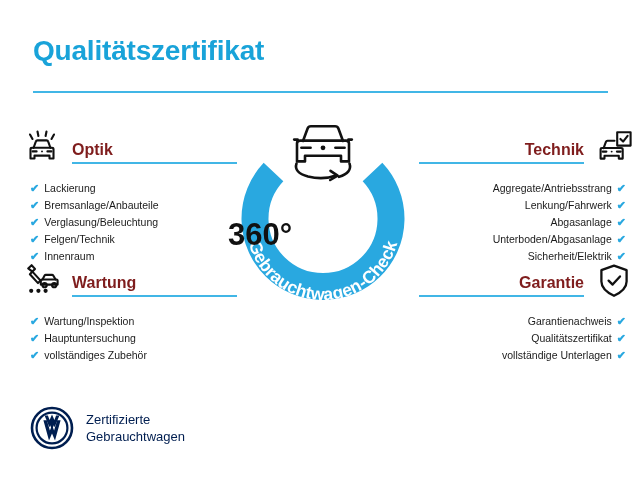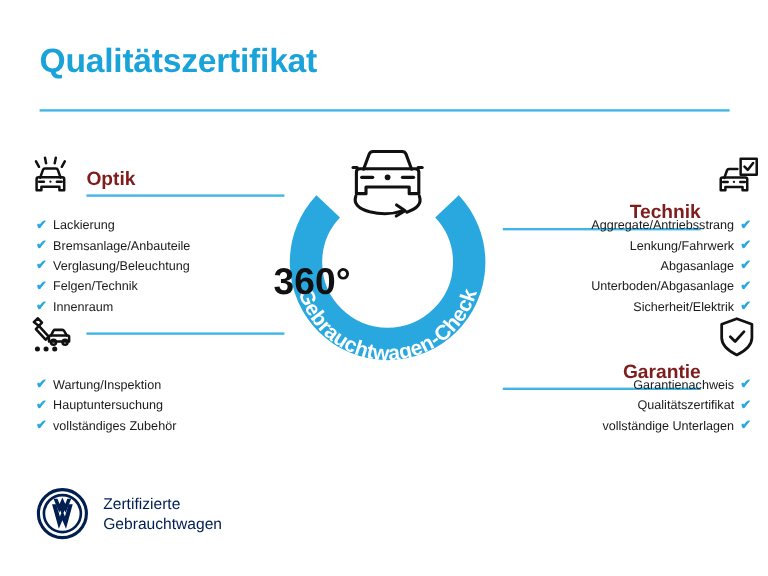--- a/index.html
+++ b/index.html
@@ -77,21 +77,21 @@
     padding-top: 13px;
     min-width: 0;
   }
   .sec-title {
     font-size: 16px;
     font-weight: 700;
     color: #7f1d1d;
     line-height: 18px;
     white-space: nowrap;
   }
-  .section.right .sec-title { text-align: right; margin-top: 28px; }
+  .section.right .sec-title { text-align: right; }
   .sec-rule {
     margin-top: 3px;
     height: 2px;
     background: #41b6e6;
     width: 100%;
   }
 
   .sec-list {
     list-style: none;
     margin: 8px 0 0 0;
@@ -238,20 +238,21 @@
 
           <path d="M6.2 7.4 L9.6 4.2 L13.0 7.9 L10.4 10.6 Z"></path>
           <path d="M10.4 10.6 L18.6 19.6 L16.0 22.1 L7.9 13.2 Z"></path>
 
           <circle cx="9.2" cy="29.8" r="2.1" fill="#111" stroke="none"></circle>
           <circle cx="16.4" cy="29.8" r="2.1" fill="#111" stroke="none"></circle>
           <circle cx="23.6" cy="29.8" r="2.1" fill="#111" stroke="none"></circle>
         </svg>
       </span>
       <div class="sec-title-wrap">
+        <div class="sec-title">Wartung</div>
         <div class="sec-rule"></div>
       </div>
     </div>
     <ul class="sec-list">
       <li>
         <span class="check">✔</span>
         <span>Wartung/Inspektion</span>
       </li>
       <li>
         <span class="check">✔</span>

